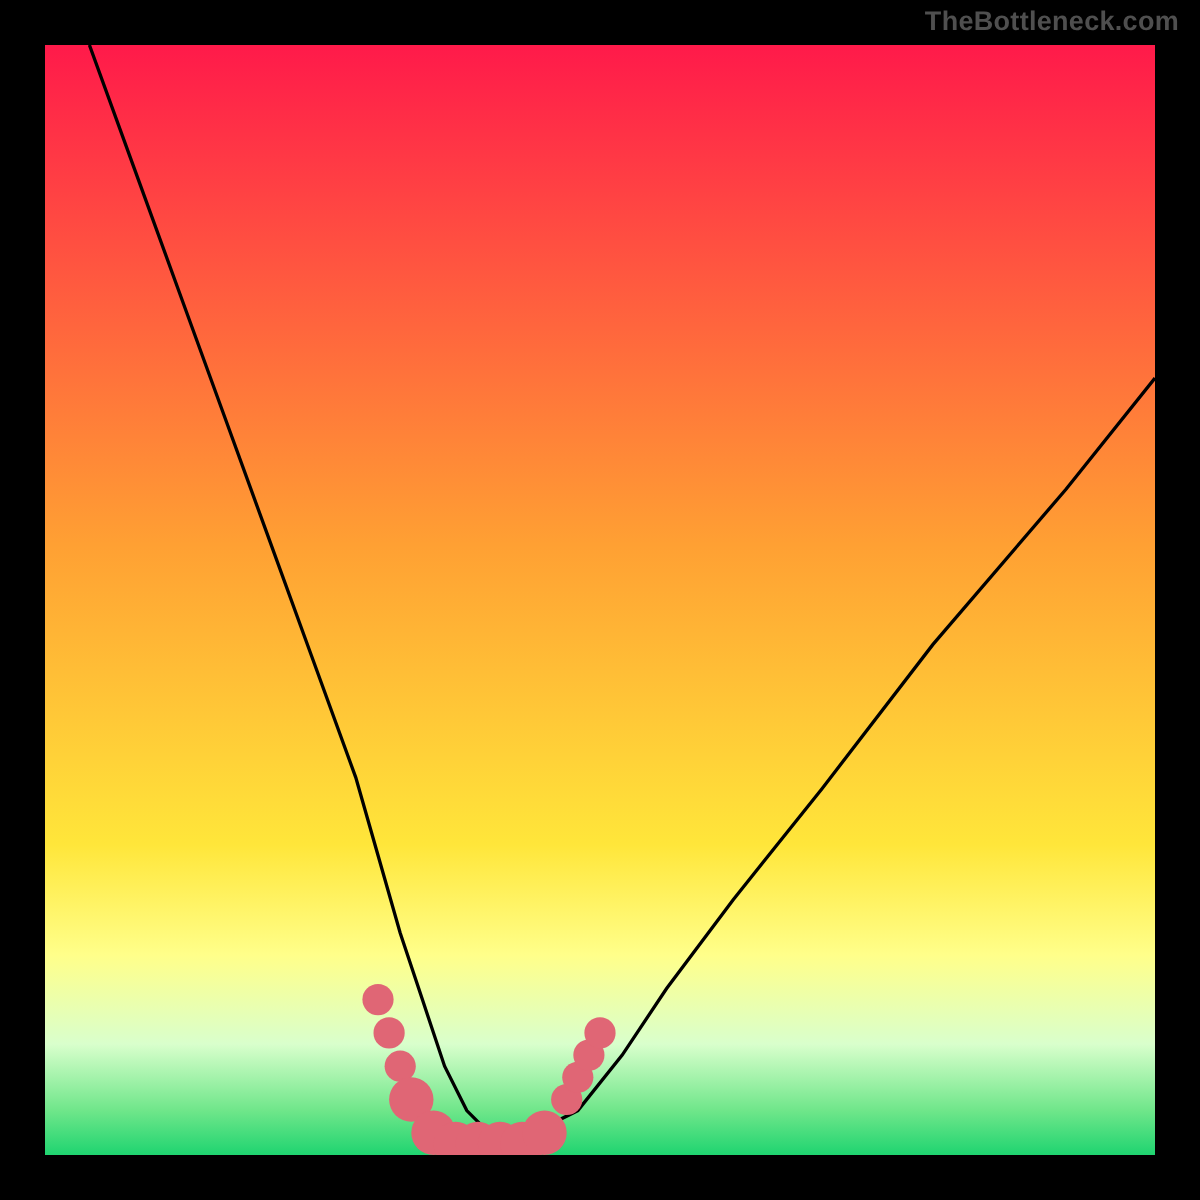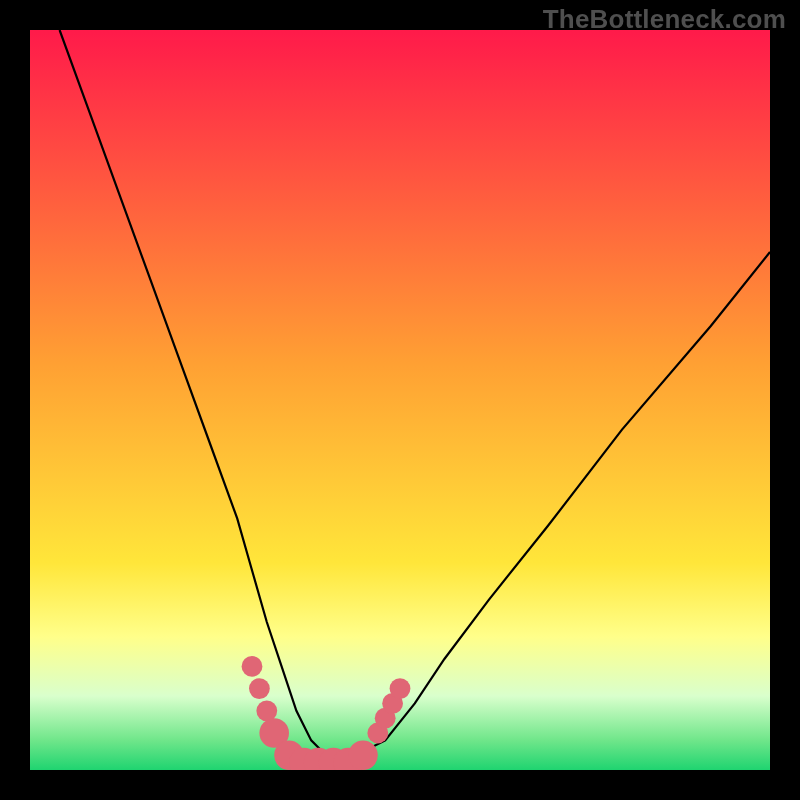--- a/index.html
+++ b/index.html
@@ -15,21 +15,21 @@
     position: relative;
     width: 800px;
     height: 800px;
     background: #000;
   }
   .watermark {
     position: absolute;
     top: 4px;
     right: 14px;
     color: #4f4f4f;
-    font-size: 26px;
+    font-size: 18px;
     font-weight: 600;
     letter-spacing: 0.2px;
     z-index: 4;
   }
   svg.chart {
     position: absolute;
     left: 0;
     top: 0;
     width: 800px;
     height: 800px;

